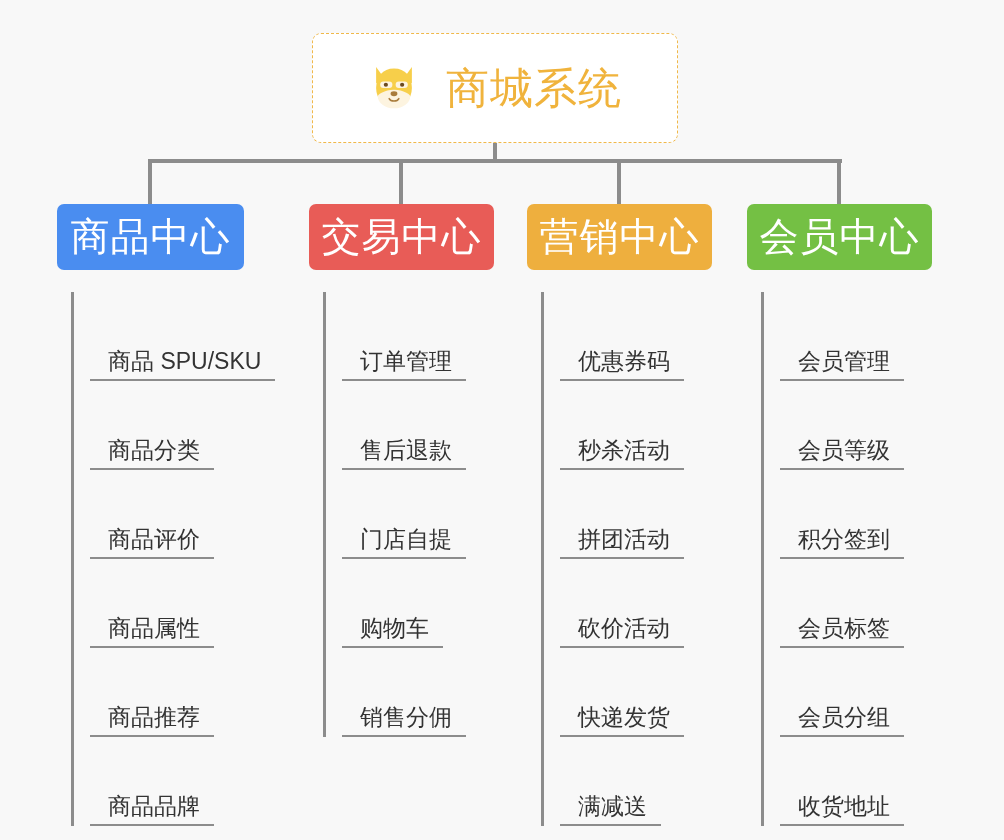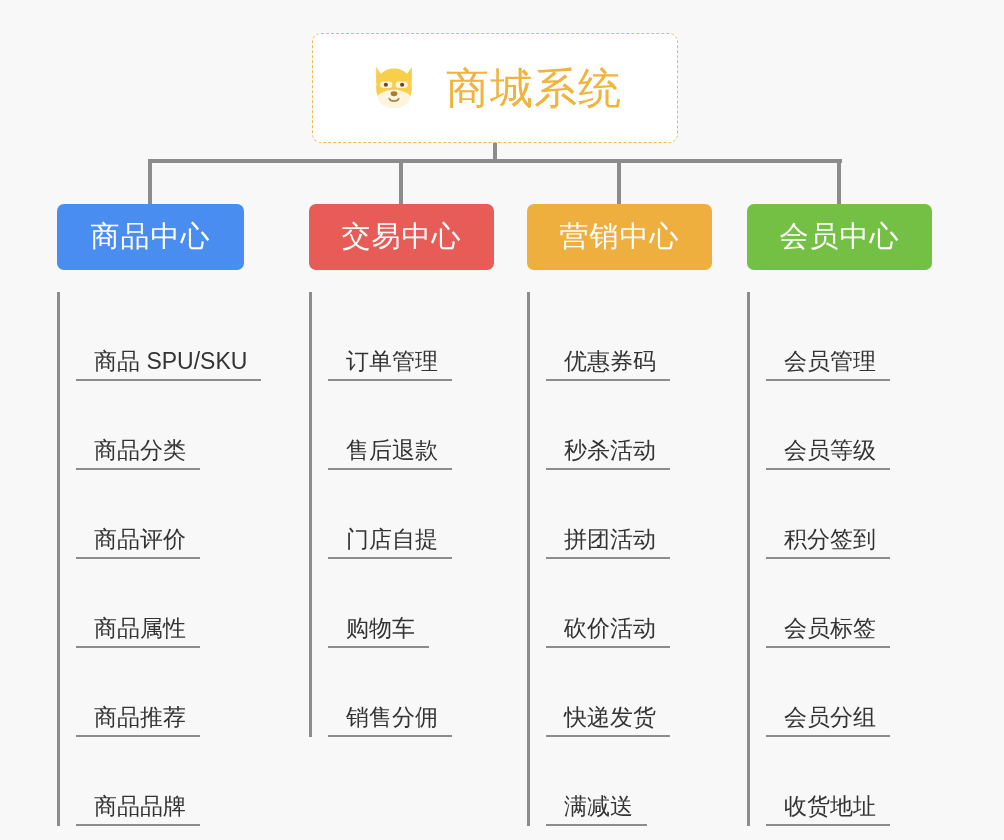--- a/index.html
+++ b/index.html
@@ -71,34 +71,35 @@
   .col-2 { left: 527px; }
   .col-3 { left: 747px; }
 
   .cat-box {
     height: 66px;
     border-radius: 7px;
     display: flex;
     align-items: center;
     justify-content: center;
     color: #ffffff;
-    font-size: 29px;
+    font-size: 39px;
     letter-spacing: 1px;
     box-sizing: border-box;
   }
   .cat-0 { width: 187px; background: #4a8df0; }
   .cat-1 { width: 185px; background: #e85c57; justify-content: center; }
   .cat-2 { width: 185px; background: #eeaf3e; }
   .cat-3 { width: 185px; background: #74c044; }
 
   .leaf-list {
     position: relative;
     margin-top: 22px;
     padding-left: 16px;
     border-left: 3px solid #8c8c8c;
+    margin-left: 14px;
   }
   .leaf-item {
     height: 89px;
     display: flex;
     flex-direction: column;
     justify-content: flex-end;
     box-sizing: border-box;
   }
   .leaf-label {
     font-size: 23px;

